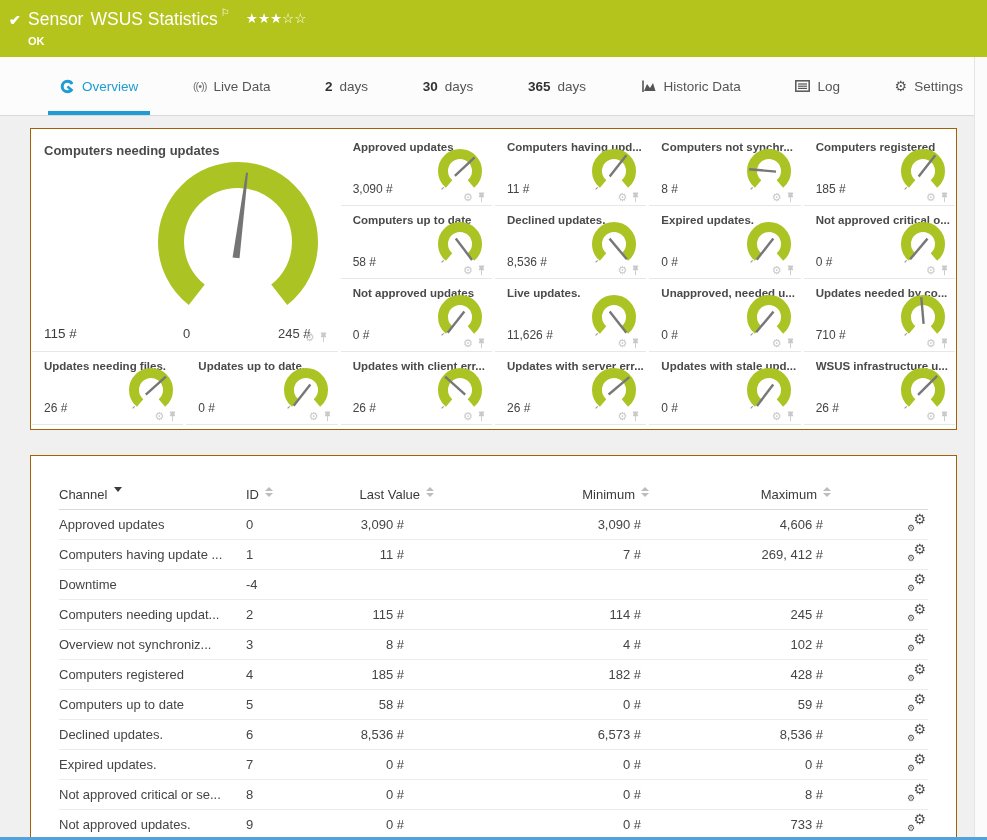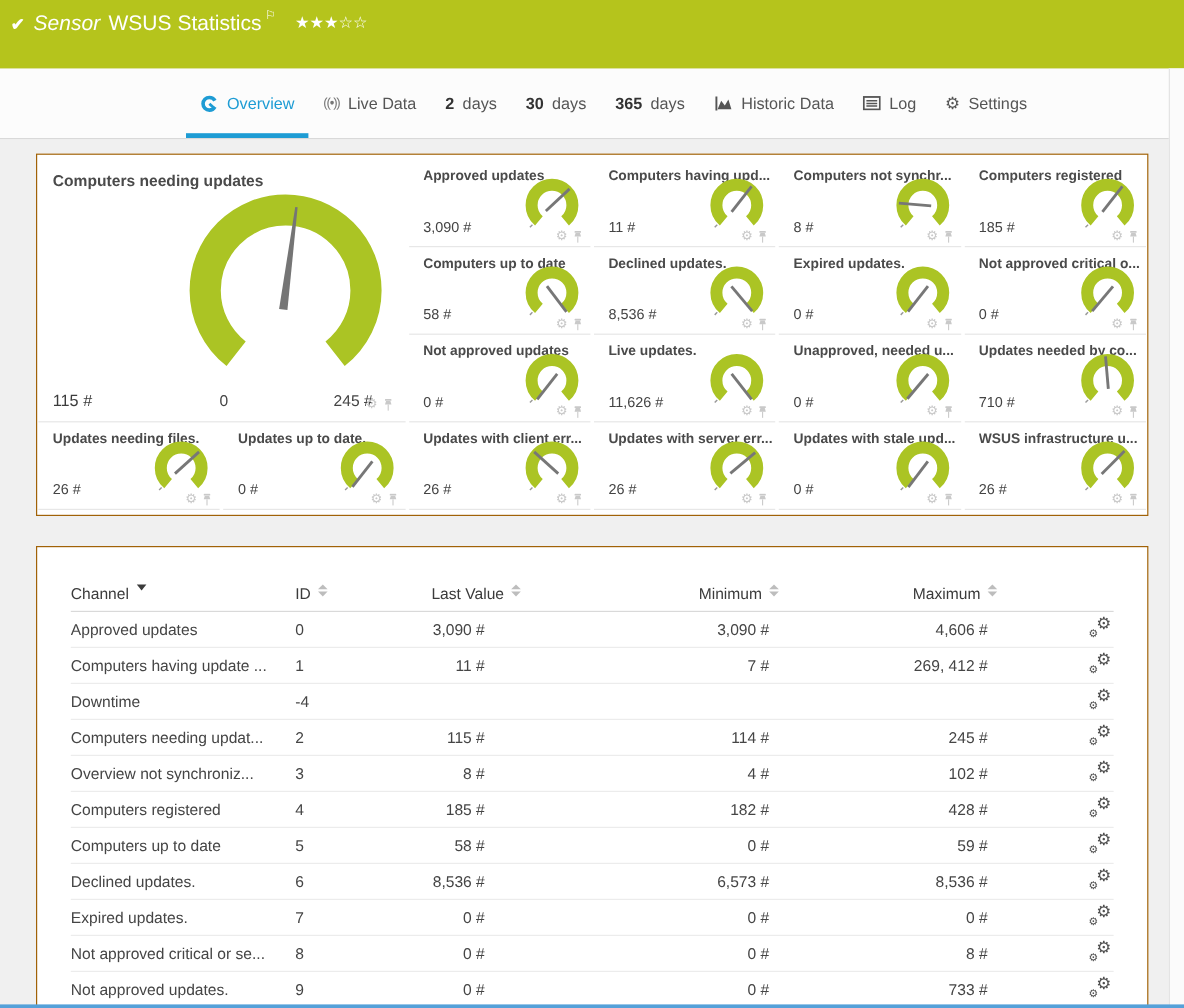--- a/index.html
+++ b/index.html
@@ -3,27 +3,27 @@
 <meta charset="utf-8">
 <style>
   *{box-sizing:border-box;margin:0;padding:0}
   html,body{width:987px;height:840px;overflow:hidden}
   body{background:#f0f0f0;font-family:"Liberation Sans",sans-serif;position:relative}
 
   
   .topbar{height:57px;background:#b5c41c;color:#fff;position:relative;padding:7px 0 0 10px}
   .chk{position:absolute;left:9px;top:12px;font-size:14px;font-weight:bold}
   .title-line{margin-left:18px;font-size:17.5px;white-space:nowrap}
-  .t-prefix{font-style:italic;margin-right:7px}
+  .t-prefix{margin-right:7px}
   .flag{font-size:10px;vertical-align:9px;margin-left:3px;cursor:pointer}
   .stars{margin-left:16px;font-size:13.5px;vertical-align:2px;letter-spacing:0;cursor:pointer}
   .status{margin-left:18px;font-size:11px;font-weight:bold;margin-top:5px}
 
   
-  .tabbar{height:59px;background:#fcfcfc;border-bottom:1px solid #d9d9d9;display:flex;align-items:center;justify-content:center;padding:0 12px 0 48px}
+  .tabbar{height:59px;background:#fcfcfc;border-bottom:1px solid #d9d9d9;display:flex;align-items:center;justify-content:space-between;padding:0 12px 0 48px}
   .tab{position:relative;height:100%;display:flex;align-items:center;gap:7px;font-size:13.5px;color:#555;cursor:pointer;padding:0 12px;white-space:nowrap}
   .tab b{color:#333}
   .tab.active{color:#1e9cd4}
   .tab.active::after{content:"";position:absolute;left:0;right:0;bottom:0;height:4px;background:#1e9cd4}
   .tab .tic{flex:0 0 auto}
   .livedata-glyph{font-size:11px;color:#777;letter-spacing:-1px}
 
   
   .panel{position:absolute;left:30px;width:927px;background:#fff;border:1px solid #a16207}
   #gauges-panel{top:128px;height:302px;padding:4px 1px}
@@ -70,20 +70,21 @@
   .bottom-line{position:absolute;left:0;right:0;top:837px;height:3px;background:#55a1d9}
 </style>
 </head>
 <body>
 
 <header class="topbar">
   <span class="chk">✔</span>
   <div class="title-line">
     <span class="t-prefix">Sensor</span><span>WSUS Statistics</span><span class="flag">⚐</span><span class="stars">★★★☆☆</span>
   </div>
+  <div class="status">OK</div>
 </header>
 
 <nav class="tabbar">
   <span class="tab active">
     <svg class="tic" width="15" height="15" viewBox="0 0 15 15">
       <circle cx="7.5" cy="7.5" r="5.3" fill="none" stroke="#1e9cd4" stroke-width="3" pathLength="360" stroke-dasharray="300 60" stroke-dashoffset="-30"></circle>
       <line x1="7.5" y1="7.5" x2="11.3" y2="11" stroke="#1e9cd4" stroke-width="2.4"></line>
     </svg>
     <span>Overview</span>
   </span>

